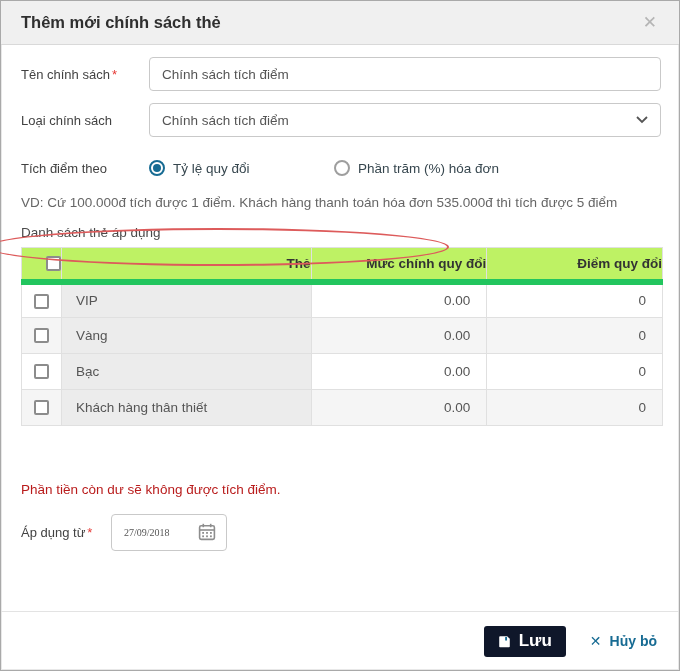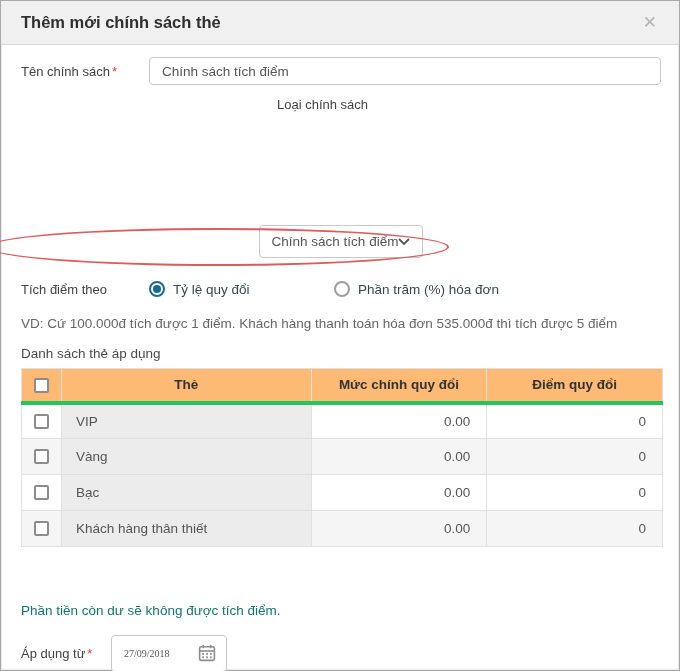--- a/index.html
+++ b/index.html
@@ -22,27 +22,27 @@
   .close-btn {
     font-size:17px; color:#b5b5b5; cursor:pointer; line-height:1;
     padding:4px 6px; font-weight:bold;
   }
   
   .modal-body { flex:1; padding:12px 18px 16px 20px; position:relative; }
   .form-row { display:flex; align-items:center; }
   .form-label { width:128px; flex:0 0 128px; font-size:13px; color:#424242; }
   .req { color:#e53935; margin-left:2px; }
   .text-input, .select-input {
-    flex:1; height:28px; border:1px solid #c9c9c9; border-radius:4px;
-    background:#fff; display:flex; align-items:center; padding:8px 12px;
+    flex:1; height:34px; border:1px solid #c9c9c9; border-radius:4px;
+    background:#fff; display:flex; align-items:center; padding:0 12px;
     font-size:13.5px; color:#555;
   }
   .select-input { justify-content:space-between; }
   .row-name { margin-top:0; }
-  .row-type { margin-top:12px;flex-direction:column; }
+  .row-type { margin-top:12px; }
   .row-basis { margin-top:26px; height:20px; }
   .row-method { margin-top:21px; height:20px; }
   
   .radio-group { display:flex; flex:1; align-items:center; }
   .radio-opt { display:flex; align-items:center; min-width:185px; cursor:pointer; }
   .radio-circle {
     width:16px; height:16px; border-radius:50%; border:2px solid #9e9e9e;
     margin-right:8px; flex:0 0 16px; position:relative; background:#fff;
   }
   .radio-opt.selected .radio-circle { border-color:#176b93; }
@@ -58,35 +58,35 @@
   }
   .example-text { margin-top:16px; font-size:13.5px; color:#666; line-height:18px; }
   .table-caption { margin-top:12px; font-size:13.5px; color:#4a4a4a; line-height:18px; }
   
   table.cards {
     margin-top:5px; width:642px; border-collapse:collapse;
     border:1px solid #ddd; font-size:13.5px;
   }
   table.cards th, table.cards td { border:1px solid #e0e0e0; }
   table.cards thead th {
-    background:#fdba74; height:34px; font-weight:bold; color:#333;
-    text-align:center; border-bottom:4px solid #22c55e;
+    background:#bef264; height:34px; font-weight:bold; color:#333;
+    text-align:right; border-bottom:6px solid #22c55e;
   }
   table.cards td { height:36px; color:#555; }
   td.cell-check, th.col-check { width:40px; text-align:center; }
   td.cell-name  { width:250px; padding-left:14px; background:#ececec; }
   td.cell-money { width:176px; text-align:right; padding-right:16px; color:#444; }
   td.cell-points{ width:176px; text-align:right; padding-right:16px; color:#444; }
   tr.striped td.cell-check, tr.striped td.cell-money, tr.striped td.cell-points { background:#f5f5f5; }
   .checkbox {
     display:inline-block; width:15px; height:15px; border:2px solid #8c8c8c;
     border-radius:2px; background:#fff; vertical-align:middle; cursor:pointer;
   }
   
-  .note-text { margin-top:55px; font-size:13.5px; color:#0f766e; line-height:18px; }
+  .note-text { margin-top:55px; font-size:13.5px; color:#b91c1c; line-height:18px; }
   .row-apply { margin-top:14px; height:38px; }
   .row-apply .form-label { width:90px; flex:0 0 90px; }
   .date-input {
     width:116px; height:37px; border:1px solid #c9c9c9; border-radius:4px;
     display:flex; align-items:center; padding:0 9px 0 12px; background:#fff;
   }
   .date-value { flex:1; font-size:10px; color:#555;font-family:Liberation Serif, serif; }
   
   .modal-footer {
     flex:0 0 59px; border-top:1px solid #e3e3e3; display:flex;

